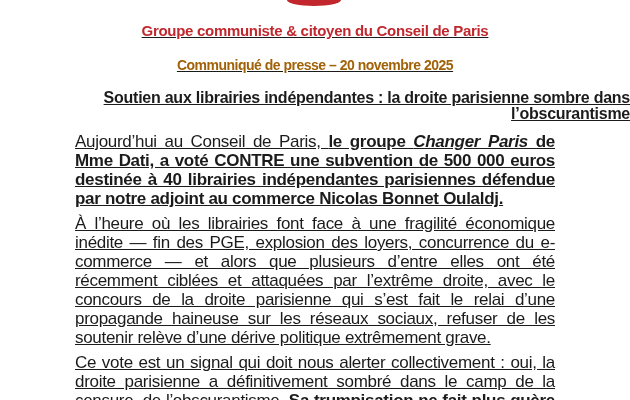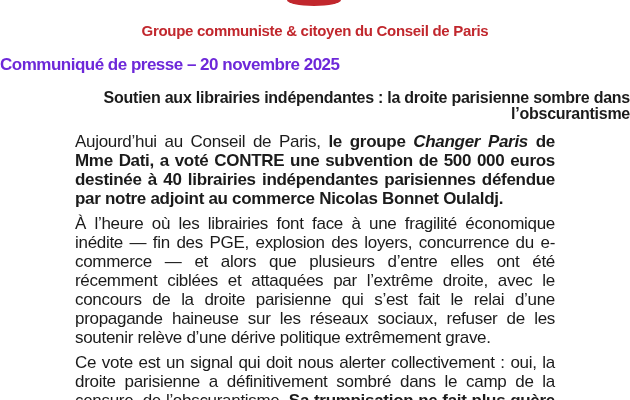--- a/index.html
+++ b/index.html
@@ -8,20 +8,21 @@
     background: #ffffff;
   }
   .page {
     position: relative;
     width: 630px;
     height: 400px;
     background: #ffffff;
     overflow: hidden;
     font-family: "Liberation Sans", sans-serif;
     color: #1b1b1b;
+    text-decoration: underline;
   }
   .logo-arc {
     position: absolute;
     top: 0;
     left: 287px;
     width: 54px;
     height: 6px;
     background: #c1272d;
     border-radius: 0 0 50% 50% / 0 0 100% 100%;
   }
@@ -29,26 +30,26 @@
     margin-top: 22px;
     text-align: center;
     color: #c1272d;
     font-weight: 700;
     font-size: 15px;
     letter-spacing: -0.3px;
     line-height: 18px;
   }
   .doc-title {
     margin-top: 13px;
-    text-align: left;
+    text-align: center;
     font-weight: 700;
-    font-size: 17px;
+    font-size: 14px;
     letter-spacing: -0.5px;
     line-height: 24px;
-    color: #6d28d9;
+    color: #a16207;
   }
   .subject-line {
     margin-top: 13px;
     text-align: right;
     font-weight: 700;
     font-size: 16px;
     letter-spacing: -0.25px;
     line-height: 16px;
     margin-left: 30px;
   }

